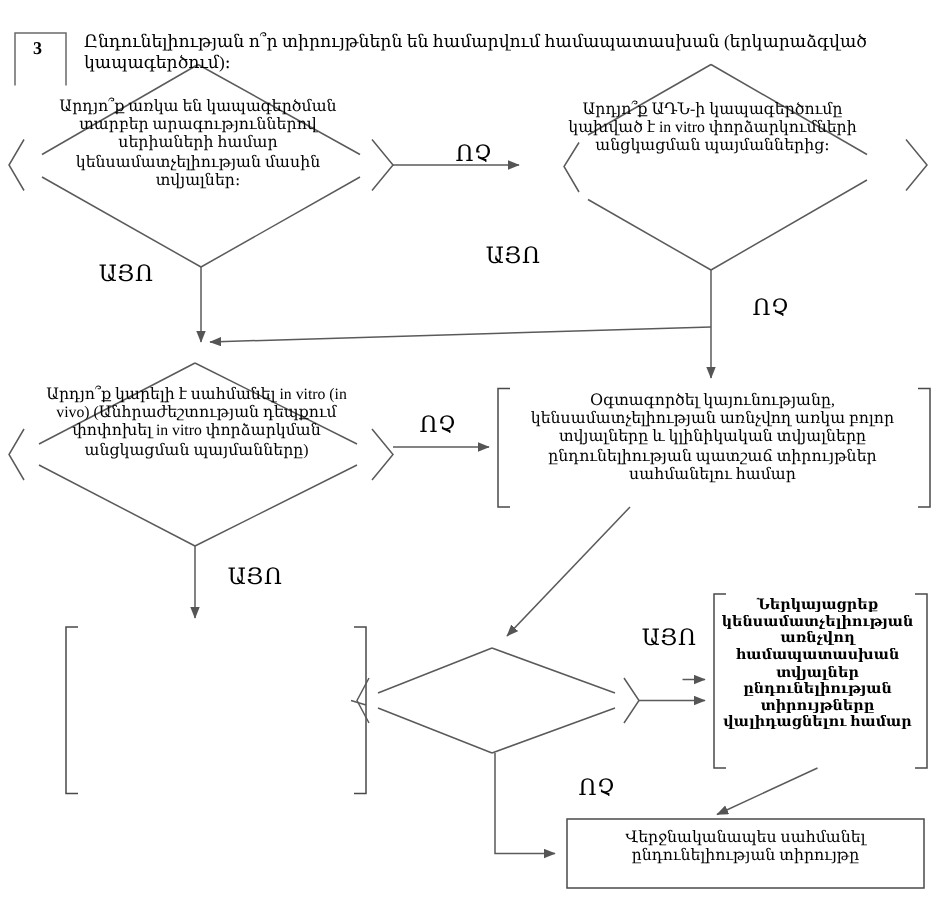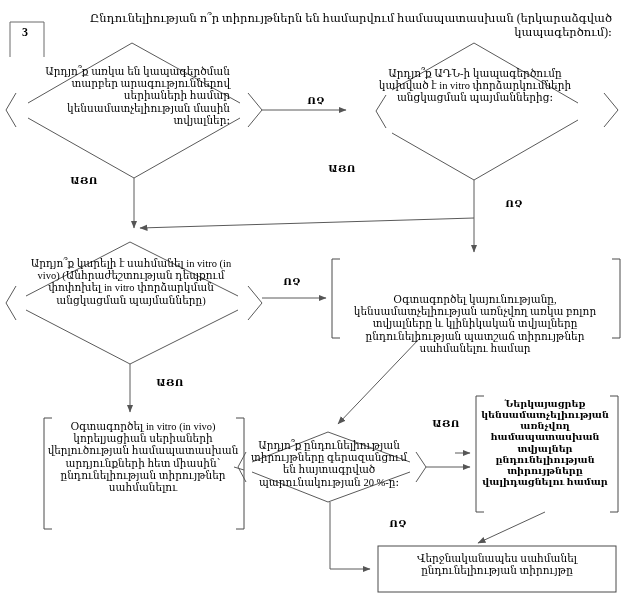--- a/index.html
+++ b/index.html
@@ -25,42 +25,42 @@
     pointer-events: none;
   }
   .txt {
     position: absolute;
     text-align: center;
     line-height: 1.16;
     color: #000;
   }
   #title {
     left: 56px;
-    top: 12px;
+    top: 22px;
     width: 556px;
-    text-align: right;
+    text-align: left;
     font-size: 11.5px;
     line-height: 1.2;
   }
   #step-number {
     left: 8px;
     top: 26px;
     width: 34px;
     text-align: center;
     font-size: 12px;
     font-weight: bold;
   }
   .diamond-text { font-size: 10.5px; }
   .box-text { font-size: 10.5px; }
-  .edge-label { font-size: 10px; letter-spacing: 0.3px; font-weight: bold; }
-
-  #d1-text { left: 34px; top: 66px;  width: 196px; text-align: right; }
+  .edge-label { font-size: 15px; letter-spacing: 0.3px; }
+
+  #d1-text { left: 34px; top: 66px;  width: 196px; }
   #d2-text { left: 372px; top: 68px; width: 206px; }
   #d3-text { left: 28px; top: 258px; width: 206px; }
-  #b1-text { left: 336px; top: 262px; width: 278px; margin-top: 32px; }
+  #b1-text { left: 336px; top: 262px; width: 278px; }
   #b2-text { left: 42px;  top: 421px; width: 202px; }
   #d4-text { left: 246px; top: 440px; width: 166px; }
   #b3-text { left: 478px; top: 398px; width: 134px; font-size: 9.6px; font-weight: bold; }
   #b4-text { left: 382px; top: 553px; width: 230px; }
 
   #lbl-no-1  { left: 296px; top: 95px;  width: 40px; }
   #lbl-yes-1 { left: 62px;  top: 175px; width: 44px; }
   #lbl-yes-2 { left: 320px; top: 163px; width: 44px; }
   #lbl-no-2  { left: 494px; top: 198px; width: 40px; }
   #lbl-no-3  { left: 272px; top: 276px; width: 40px; }
@@ -173,23 +173,21 @@
   <div class="txt" id="step-number">3</div>
 
   <div class="txt diamond-text" id="d1-text">Արդյո՞ք առկա են կապագերծման տարբեր արագություններով սերիաների համար կենսամատչելիության մասին տվյալներ։</div>
 
   <div class="txt diamond-text" id="d3-text">Արդյո՞ք կարելի է սահմանել in vitro (in vivo) (Անհրաժեշտության դեպքում փոփոխել in vitro փորձարկման անցկացման պայմանները)</div>
 
   <div class="txt diamond-text" id="d2-text">Արդյո՞ք ԱԴՆ-ի կապագերծումը կախված է in vitro փորձարկումների անցկացման պայմաններից։</div>
 
   <div class="txt box-text" id="b1-text">Օգտագործել կայունությանը, կենսամատչելիության առնչվող առկա բոլոր տվյալները և կլինիկական տվյալները ընդունելիության պատշաճ տիրույթներ սահմանելու համար</div>
 
-  <div class="txt box-text" id="b2-text">Օգտագործել in vitro (in vivo) կորելյացիան սերիաների վերլուծության համապատասխան արդյունքների հետ միասին՝ ընդունելիության տիրույթներ սահմանելու</div>
-
-  <div class="txt diamond-text" id="d4-text">Արդյո՞ք ընդունելիության տիրույթները գերազանցում են հայտագրված պարունակության 20 %-ը։</div>
+
 
   <div class="txt box-text" id="b3-text">Ներկայացրեք կենսամատչելիության առնչվող համապատասխան տվյալներ ընդունելիության տիրույթները վալիդացնելու համար</div>
 
   <div class="txt box-text" id="b4-text">Վերջնականապես սահմանել ընդունելիության տիրույթը</div>
 
   <div class="txt edge-label" id="lbl-no-1">ՈՉ</div>
   <div class="txt edge-label" id="lbl-yes-1">ԱՅՈ</div>
   <div class="txt edge-label" id="lbl-yes-2">ԱՅՈ</div>
   <div class="txt edge-label" id="lbl-no-2">ՈՉ</div>
   <div class="txt edge-label" id="lbl-no-3">ՈՉ</div>

